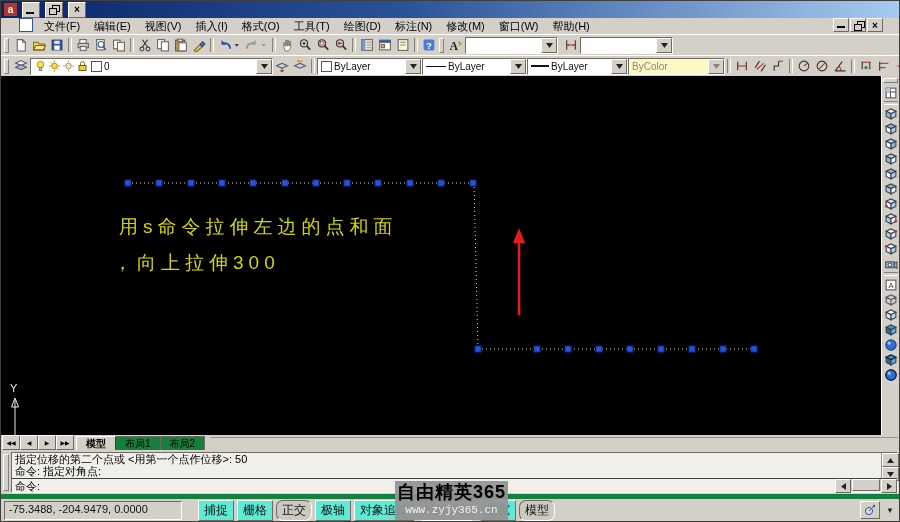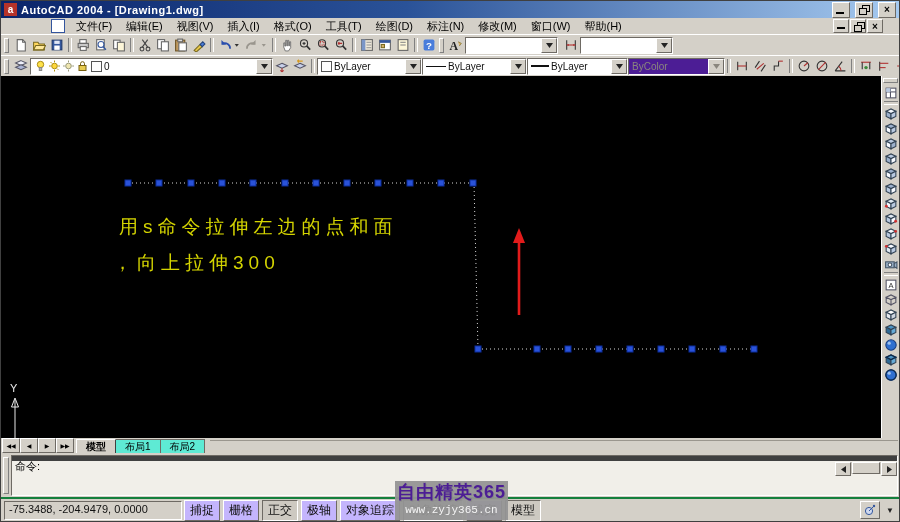--- a/index.html
+++ b/index.html
@@ -11,99 +11,98 @@
             display:flex;align-items:center;gap:4px;padding:0 3px;color:#fff;font-size:11px;font-weight:bold;flex:none;}
   .acad-logo{width:13px;height:13px;background:#b5332a;color:#fff;font-size:10px;font-weight:bold;
              display:flex;align-items:center;justify-content:center;flex:none;}
   .title-text{flex:1;white-space:nowrap;overflow:hidden;letter-spacing:.5px;}
   .winbtn{width:16px;height:14px;background:#d4d0c8;color:#000;position:relative;flex:none;margin-left:1px;}
   .gmin::after{content:"";position:absolute;left:3px;bottom:3px;width:8px;height:2px;background:#000;}
   .grest::before{content:"";position:absolute;left:6px;top:2px;width:6px;height:5px;border:1px solid #000;}
   .grest::after{content:"";position:absolute;left:3px;top:5px;width:6px;height:5px;border:1px solid #000;background:#d4d0c8;}
   .gclose{font-size:10px;font-weight:bold;text-align:center;line-height:13px;}
   
-  .menubar{height:16px;display:flex;align-items:center;font-size:11px;padding:0 16px;flex:none;margin-left:32px;}
+  .menubar{height:16px;display:flex;font-size:11px;padding:0 16px;flex:none;}
   .doc-icon{width:12px;height:12px;background:#fff;border:1px solid #33559e;margin:0 4px 0 2px;flex:none;}
   .mi{padding:1px 7px;white-space:nowrap;}
   .menubar .winbtn{width:14px;height:12px;}
   .menu-sp{flex:1;}
   
   .tbrow{height:18px;display:flex;align-items:center;border-top:1px solid #fff;padding:1px 2px;flex:none;overflow:hidden;}
   .tgrip{width:3px;height:13px;border:1px solid;border-color:#fff #808080 #808080 #fff;margin:0 3px 0 1px;flex:none;}
   .tbicon{width:18px;height:15px;display:flex;align-items:center;justify-content:center;flex:none;}
   .tbicon.narrow{width:9px;}
   .sep{width:2px;height:14px;border-left:1px solid #808080;border-right:1px solid #fff;margin:0 2px;flex:none;}
   .combo{height:15px;background:#fff;border:1px solid;border-color:#6e6a64 #fff #fff #6e6a64;
          display:flex;align-items:center;font-size:10px;padding-left:3px;flex:none;gap:2px;color:#111;}
   .combo .arrowbtn{margin-left:auto;width:14px;height:13px;background:#d4d0c8;border:1px solid;
                    border-color:#fff #6e6a64 #6e6a64 #fff;display:flex;align-items:center;justify-content:center;flex:none;}
   .arrowbtn svg{display:block;}
-  .combo.disabled{background:#4c1d95;color:#8a867e;}
+  .combo.disabled{background:#fef9c3;color:#8a867e;}
   .lin-sample{width:28px;height:1px;background:#111;flex:none;}
   .sw{width:9px;height:9px;background:#fff;border:1px solid #555;flex:none;}
   .lay-ic{width:13px;height:13px;display:flex;align-items:center;justify-content:center;flex:none;}
   
   .mainrow{flex:1;display:flex;min-height:0;}
   .canvas{position:relative;flex:1;background:#000;overflow:hidden;}
   .note{position:absolute;font-size:19px;letter-spacing:5px;white-space:nowrap;font-weight:500;}
   .dock{width:17px;background:#d4d0c8;border-left:1px solid #fff;display:flex;flex-direction:column;
         align-items:center;padding-top:2px;flex:none;overflow:hidden;}
   .dock .tbicon{width:16px;height:15px;}
   .dock .hgrip{width:13px;height:3px;border:1px solid;border-color:#fff #808080 #808080 #fff;margin-bottom:2px;flex:none;}
   .dock .hsep{width:14px;height:2px;border-top:1px solid #808080;border-bottom:1px solid #fff;margin:1px 0;flex:none;}
   
   .tabrow{height:15px;background:#d4d0c8;display:flex;align-items:flex-end;font-size:10px;flex:none;padding-left:1px;}
   .tnav{width:16px;height:13px;background:#d4d0c8;font-size:6px;display:flex;align-items:center;justify-content:center;
         gap:1px;color:#000;flex:none;}
-  .tab{height:13px;line-height:13px;padding:0 9px;border:1px solid #6e6a64;border-bottom:none;background:#5eead4;
+  .tab{height:13px;line-height:13px;padding:0 9px;border:1px solid #6e6a64;border-bottom:none;background:#15803d;
        margin-left:-1px;flex:none;}
   .tab.active{background:#d4d0c8;font-weight:bold;border-color:#fff #404040 #d4d0c8 #fff;position:relative;z-index:2;}
   .tabtrack{flex:1;height:12px;margin:0 1px 0 5px;background:#d4d0c8;border-top:1px solid #9a968e;}
   
   .cmd{height:41px;background:#d4d0c8;display:flex;padding:2px 1px 1px 1px;flex:none;gap:1px;}
   .cmdgrip{width:4px;border:1px solid;border-color:#fff #808080 #808080 #fff;margin:2px 1px;flex:none;}
   .cmdbox{flex:1;background:#f1efe9;border:1px solid;border-color:#6e6a64 #fff #fff #6e6a64;
           display:flex;flex-direction:column;font-size:11px;color:#000;min-width:0;}
   .cmdtop{flex:1;display:flex;min-height:0;}
   .cmdhist{flex:1;padding:0 3px;line-height:12px;white-space:nowrap;overflow:hidden;}
   .vscroll{width:15px;background:#d4d0c8;border-left:1px solid #9a968e;display:flex;flex-direction:column;
            justify-content:space-between;flex:none;}
   .sb{width:15px;height:12px;background:#d4d0c8;display:flex;align-items:center;justify-content:center;flex:none;}
   .sb svg{display:block;}
-  .cmdinrow{height:13px;display:flex;align-items:flex-end;border-top:5px solid #404040;}
+  .cmdinrow{height:13px;display:flex;align-items:flex-start;border-top:1px solid #404040;}
   .cmdin{flex:1;padding:0 3px;white-space:nowrap;overflow:hidden;}
   .hscroll{width:62px;height:12px;display:flex;flex:none;background:#c9c5bd;}
   .hscroll .sb{height:12px;width:14px;}
   .hthumb{flex:1;background:#d4d0c8;border:1px solid;border-color:#fff #6e6a64 #6e6a64 #fff;margin:0 1px;}
   
-  .statusbar{height:22px;display:flex;align-items:center;gap:2px;padding:0 3px;border-top:2px solid #15803d;
+  .statusbar{height:22px;display:flex;align-items:center;gap:16px;padding:0 3px;border-top:5px solid #15803d;
              font-size:12px;flex:none;}
   .coords{width:168px;height:15px;border:1px solid;border-color:#6e6a64 #fff #fff #6e6a64;font-size:11px;
           padding:1px 4px;white-space:nowrap;overflow:hidden;flex:none;color:#111;}
-  .stbtn{padding:1px 5px;background:#c4b5fd;border:1px solid;border-color:#fff #6e6a64 #6e6a64 #fff;
+  .stbtn{padding:1px 5px;background:#5eead4;border:1px solid;border-color:#fff #6e6a64 #6e6a64 #fff;
          white-space:nowrap;flex:none;color:#111;}
-  .stbtn.active{border-color:#6e6a64 #fff #fff #6e6a64;background:#cdc9c1;}
+  .stbtn.active{border-color:#6e6a64 #fff #fff #6e6a64;background:#cdc9c1;border-radius:7px;}
   .tray{margin-left:auto;display:flex;align-items:center;gap:6px;flex:none;}
   .traybtn{width:18px;height:16px;display:flex;align-items:center;justify-content:center;border:1px solid;
            border-color:#fff #6e6a64 #6e6a64 #fff;background:#d4d0c8;}
   .trayarrow{font-size:8px;color:#222;width:10px;}
   
   .watermark{position:absolute;left:394px;top:480px;width:113px;height:39px;background:rgba(148,148,148,.94);
              z-index:6;text-align:center;overflow:hidden;}
-  .wm1{font-size:18px;font-weight:bold;color:#4c1d95;letter-spacing:1px;line-height:23px;text-shadow:1px 1px 0 #8a8a8a;white-space:nowrap;}
+  .wm1{font-size:18px;font-weight:bold;color:#000000;letter-spacing:1px;line-height:23px;text-shadow:1px 1px 0 #8a8a8a;white-space:nowrap;}
   .wm2{font-size:11px;color:#f4f4f4;line-height:13px;font-family:"Liberation Mono",monospace;white-space:nowrap;}
 </style>
 </head>
 <body>
 
 <div class="app">
 
   <div class="titlebar">
     <span class="acad-logo">a</span>
-    <span class="title-text">AutoCAD 2004 - [Drawing1.dwg]</span>
     <span class="winbtn out gmin"></span>
     <span class="winbtn out grest"></span>
     <span class="winbtn out gclose">×</span>
   </div>
 
   <div class="menubar">
     <span class="doc-icon"></span>
     <span id="menu-items" style="display:flex;">
         <span class="mi">文件(F)</span>
         <span class="mi">编辑(E)</span>
@@ -678,20 +677,38 @@
         <span class="tab active">模型</span>
         <span class="tab">布局1</span>
         <span class="tab">布局2</span>
       </span>
     <span class="tabtrack"></span>
   </div>
 
   <div class="cmd">
     <span class="cmdgrip"></span>
     <div class="cmdbox">
+      <div class="cmdtop">
+        <div class="cmdhist" id="cmd-history">
+            <div>指定位移的第二个点或 &lt;用第一个点作位移&gt;: 50</div>
+            <div>命令: 指定对角点:</div>
+          </div>
+        <div class="vscroll">
+          <span class="sb out">
+              <svg width="7" height="5">
+                <path d="M0 5h7L3.5 0z" fill="#222"></path>
+              </svg>
+            </span>
+          <span class="sb out">
+              <svg width="7" height="5">
+                <path d="M0 0h7L3.5 5z" fill="#222"></path>
+              </svg>
+            </span>
+        </div>
+      </div>
       <div class="cmdinrow">
         <div class="cmdin">命令:</div>
         <div class="hscroll">
           <span class="sb out">
               <svg width="5" height="7">
                 <path d="M5 0v7L0 3.5z" fill="#222"></path>
               </svg>
             </span>
           <span class="hthumb"></span>
           <span class="sb out">

